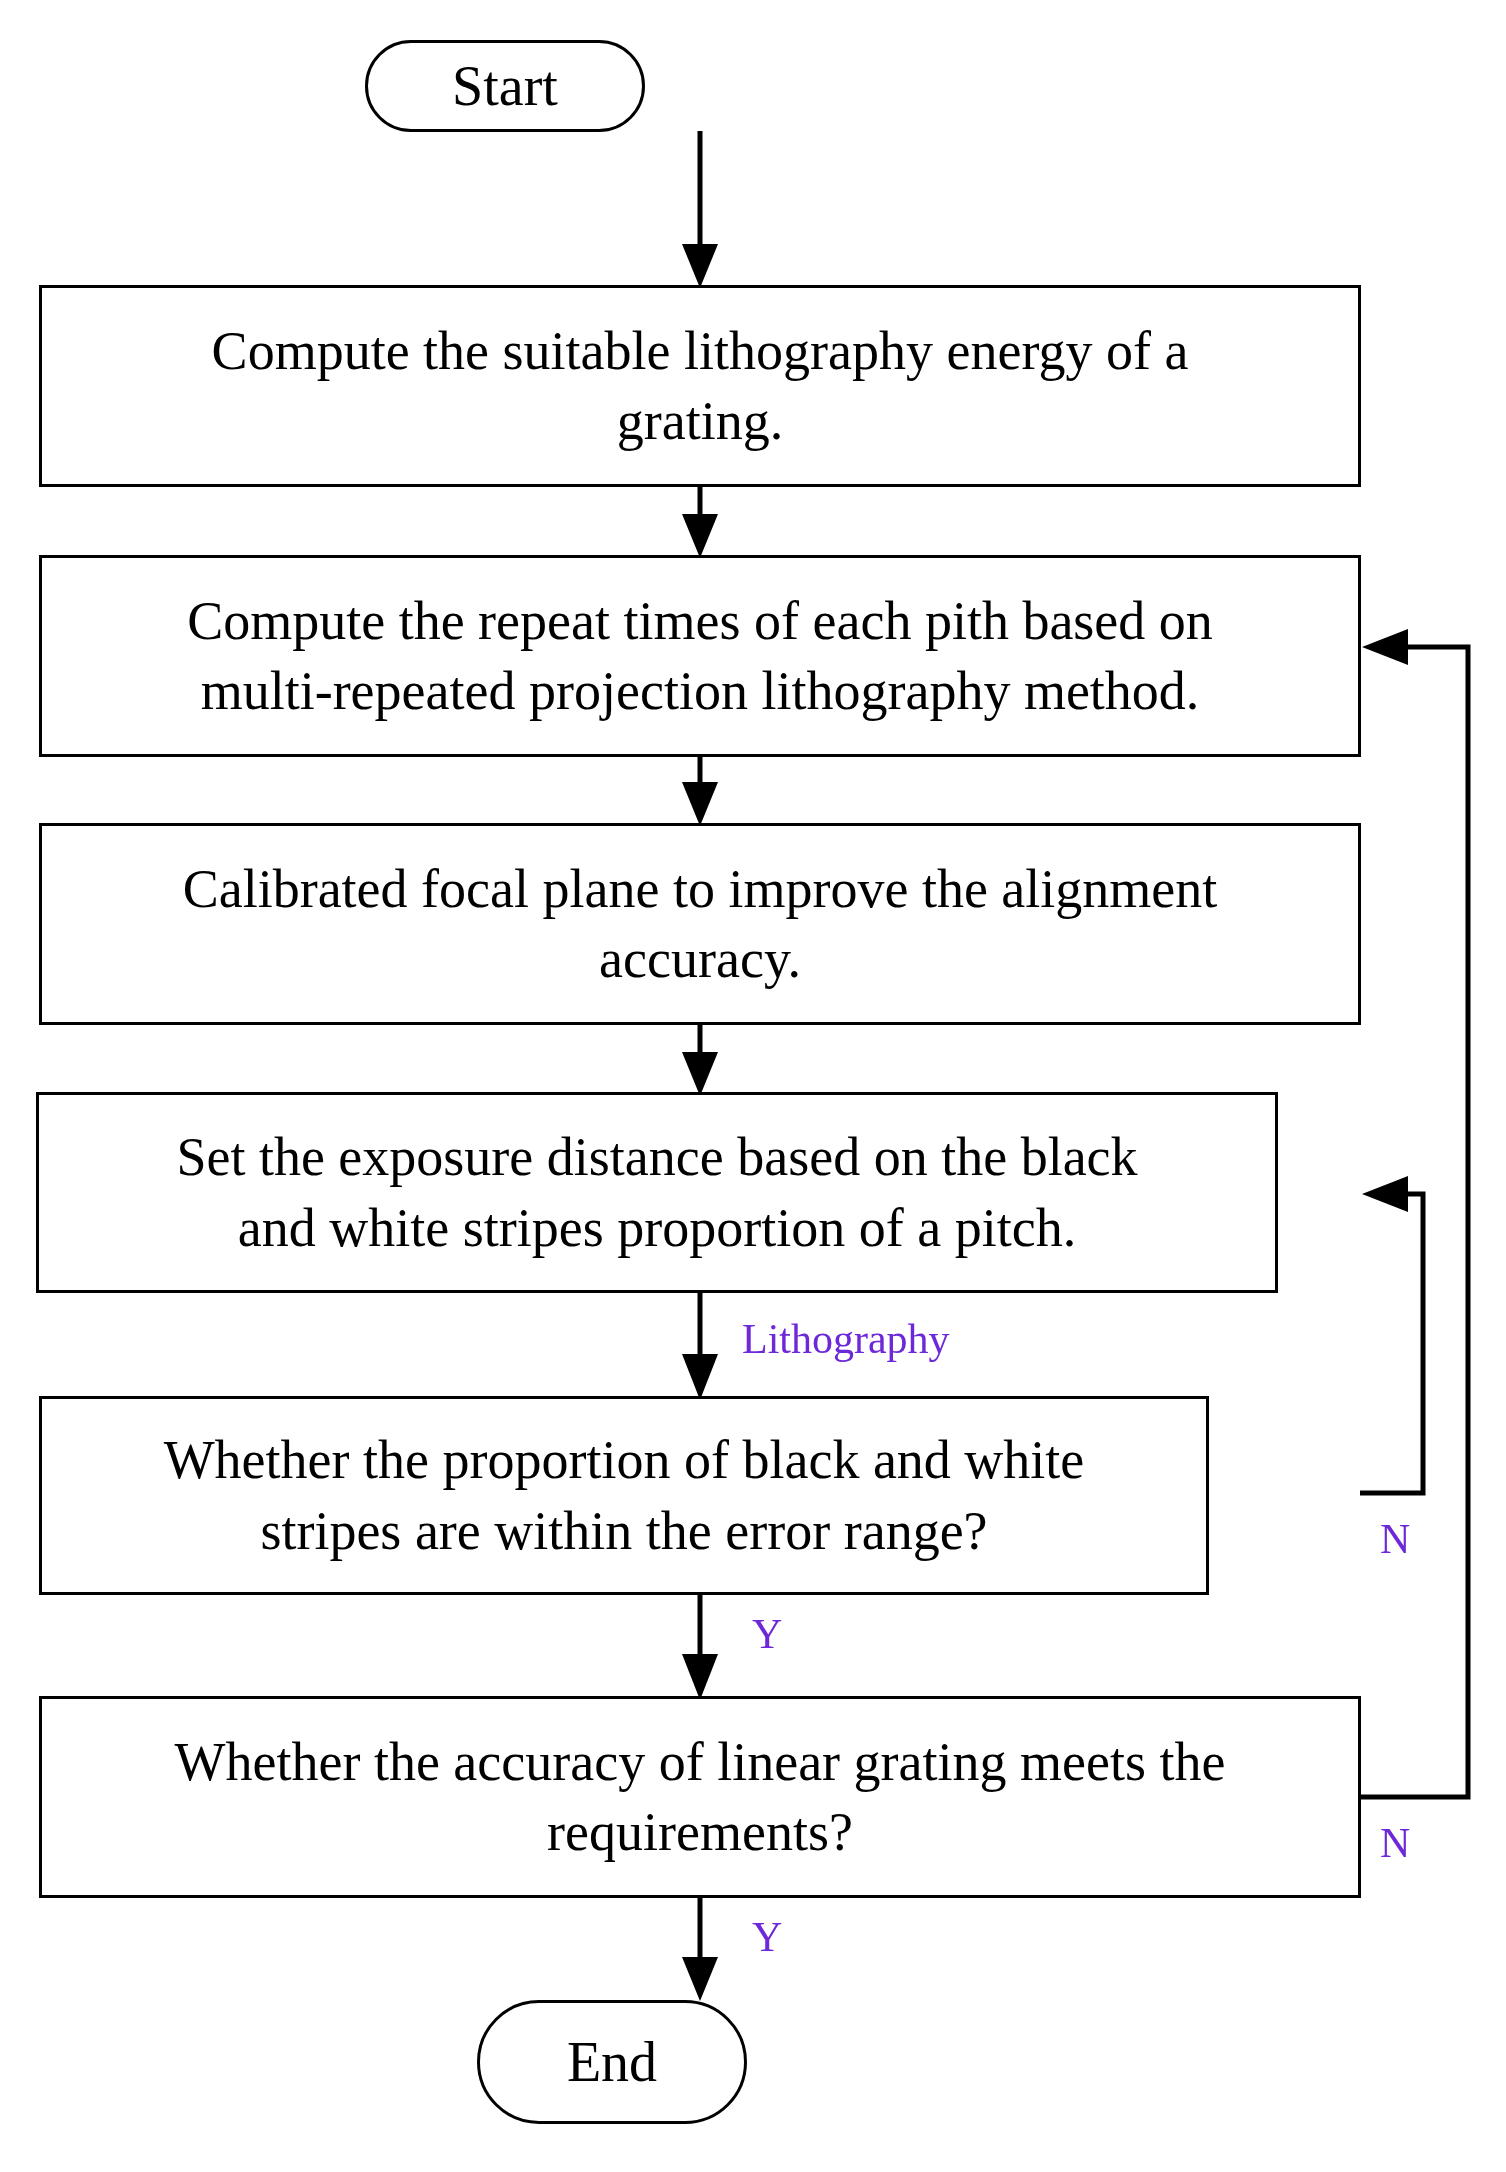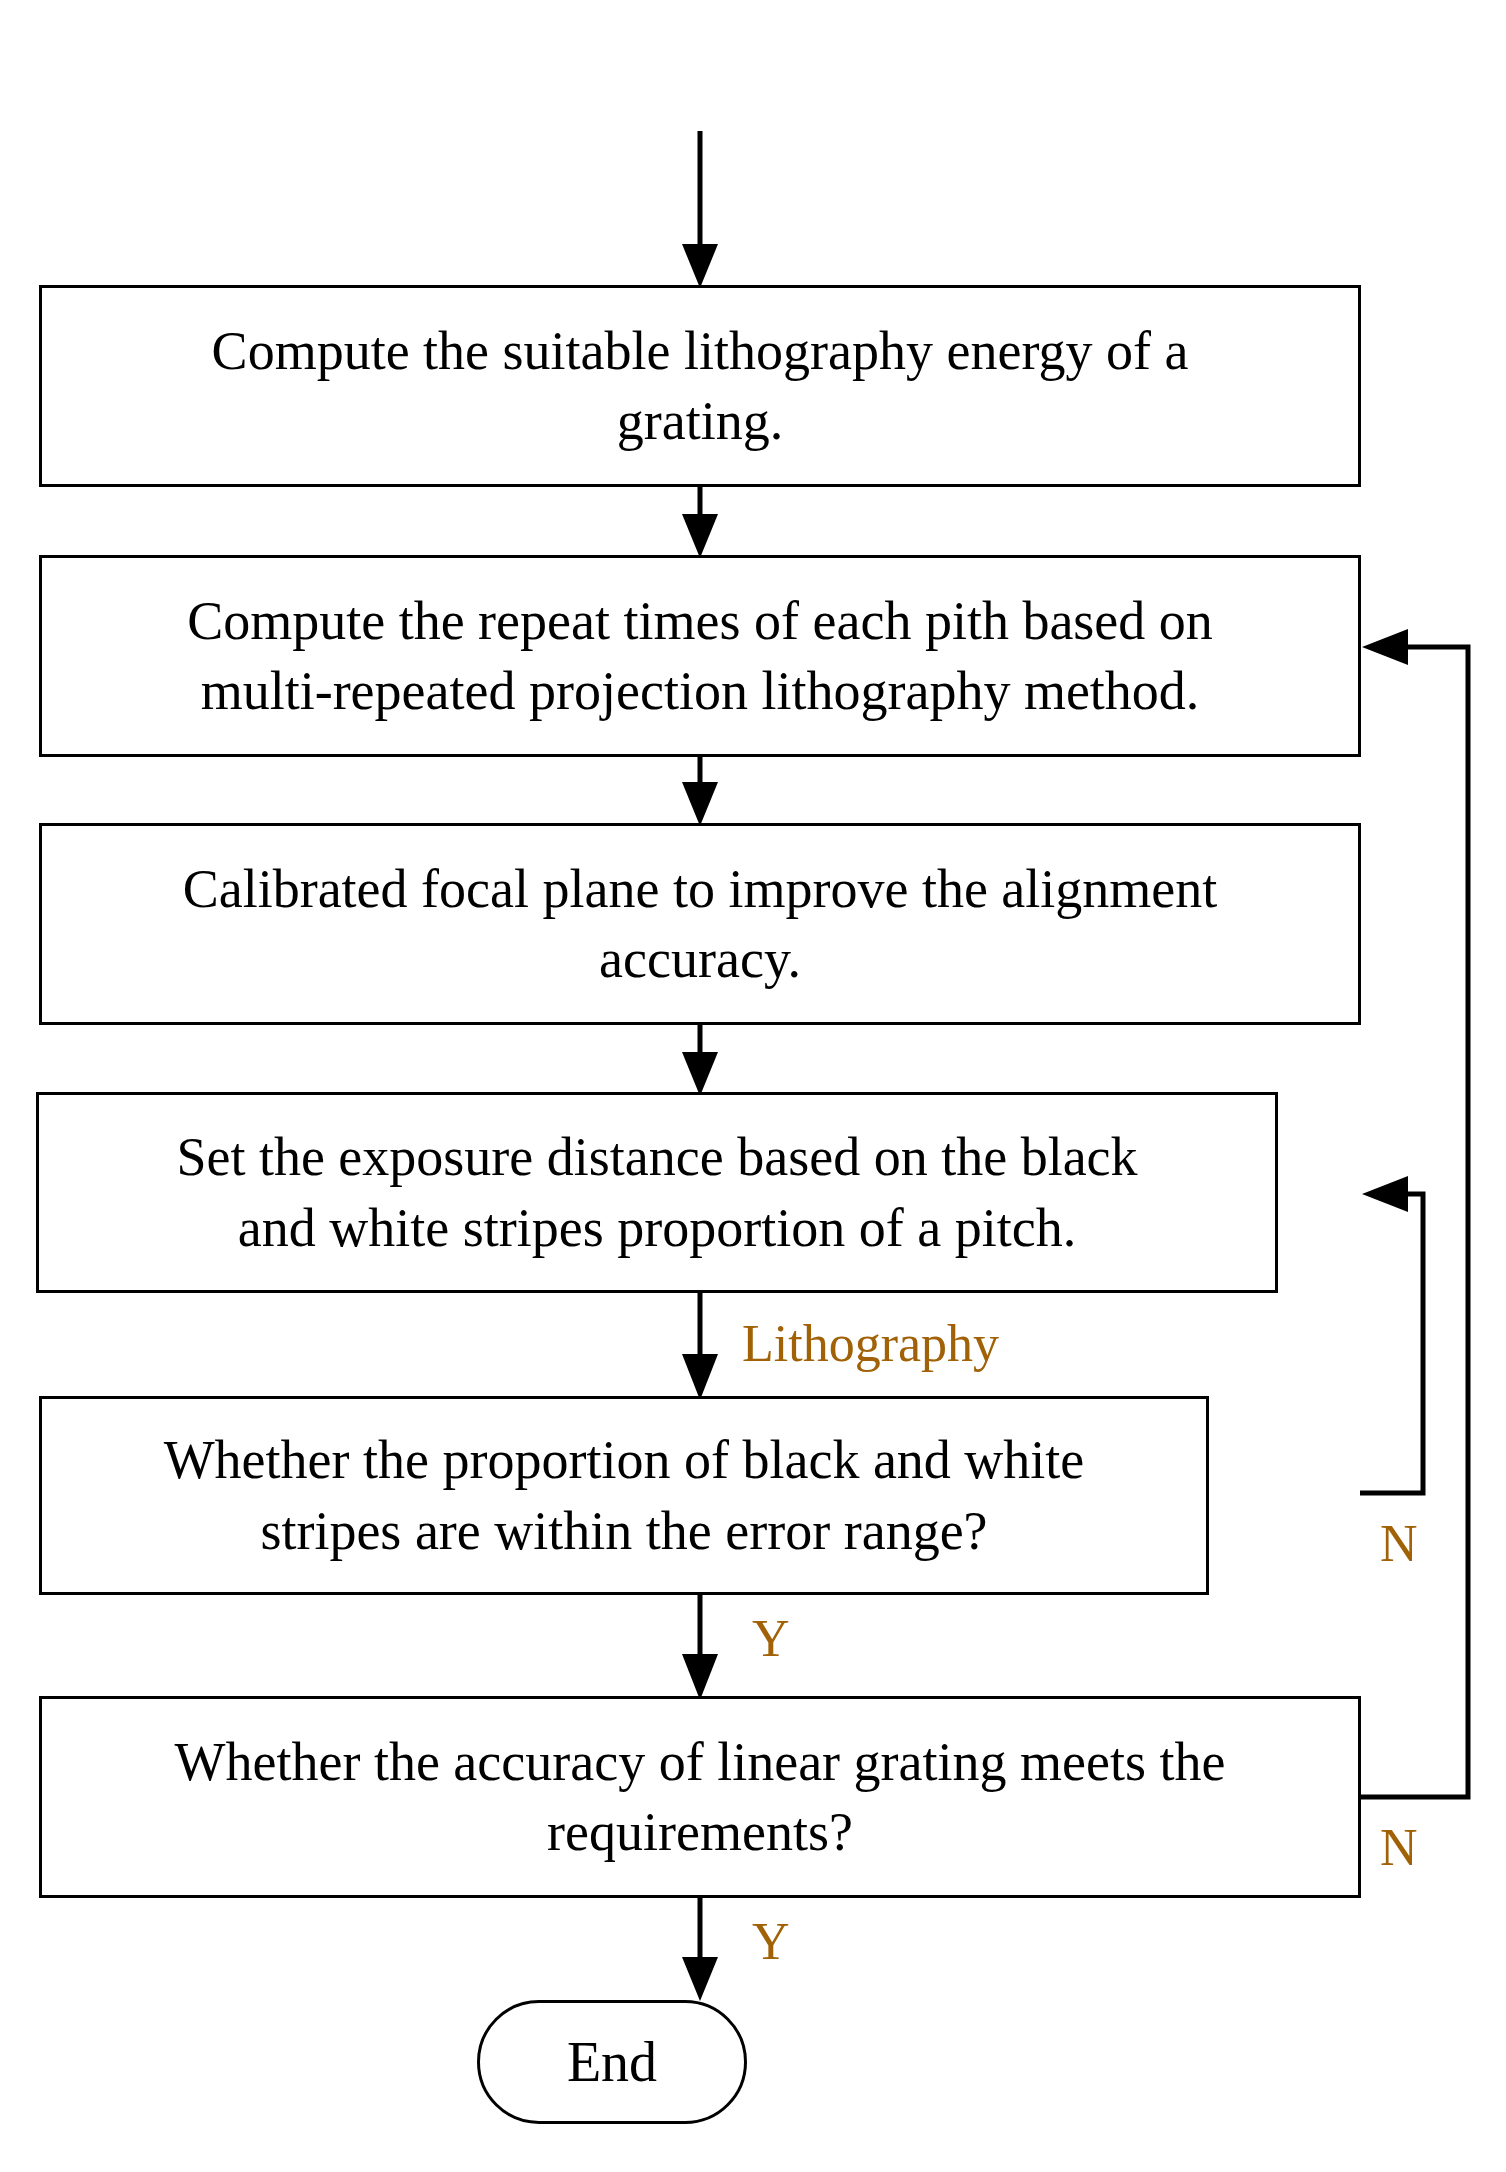--- a/index.html
+++ b/index.html
@@ -31,22 +31,22 @@
   .terminator {
     border-radius: 999px;
     font-size: 56px;
   }
   .process {
     font-size: 54px;
     padding: 0 20px;
   }
   .edge-label {
     position: absolute;
-    font-size: 52px;
-    color: #a16207;
+    font-size: 42px;
+    color: #6d28d9;
     line-height: 1;
     white-space: nowrap;
   }
   svg.wires {
     position: absolute;
     left: 0;
     top: 0;
     width: 1506px;
     height: 2172px;
     pointer-events: none;
@@ -106,20 +106,23 @@
       <polyline points="1360,1493 1423,1493 1423,1194 1392,1194"></polyline>
       <polygon points="1362,1194 1408,1176 1408,1212"></polygon>
     </g>
 
     <g>
       <polyline points="1360,1797 1468,1797 1468,647 1392,647"></polyline>
       <polygon points="1362,647 1408,629 1408,665"></polygon>
     </g>
   </svg>
 
+  <div class="node terminator" style="left:365px; top:40px; width:280px; height:92px;">
+    <span>Start</span>
+  </div>
 
   <div class="node process" style="left:39px; top:285px; width:1322px; height:202px;">
     <span>Compute the suitable lithography energy of a
 grating.</span>
   </div>
 
   <div class="node process" style="left:39px; top:555px; width:1322px; height:202px;">
     <span>Compute the  repeat times of each pith based on
 multi-repeated projection lithography method.</span>
   </div>

